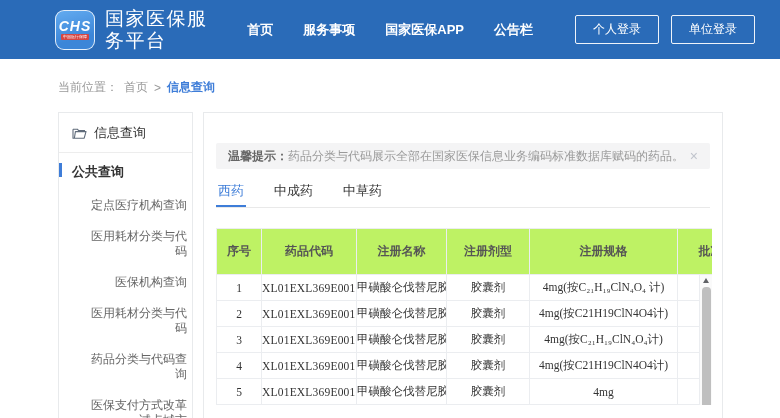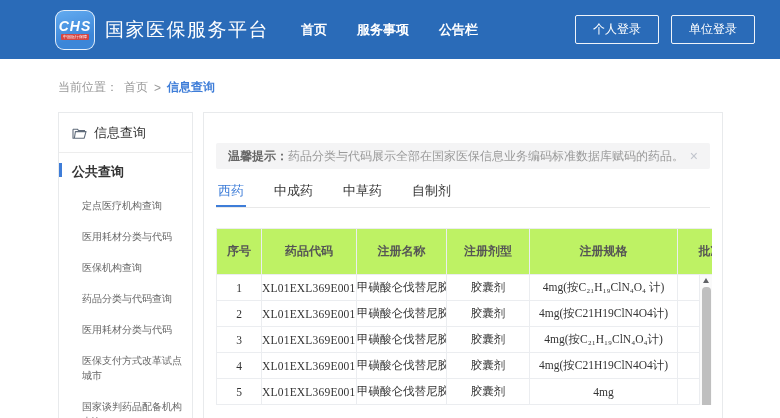--- a/index.html
+++ b/index.html
@@ -32,21 +32,21 @@
 
   
   .sidebar { position:absolute; left:58px; top:112px; width:135px; height:306px;
              border:1px solid #e8eaec; border-bottom:none; background:#fff; overflow:hidden; }
   .sb-head { display:flex; align-items:center; padding:11px 13px 10px; color:#333; font-size:13px; cursor:pointer; }
   .sb-head svg { margin-right:7px; flex:0 0 auto; }
   .sb-div { height:1px; background:#ededed; margin:0 0; }
   .sb-sec { position:relative; font-size:13px; font-weight:bold; color:#333; padding:10px 13px 9px; cursor:pointer; }
   .sb-sec .bar { position:absolute; left:0; top:10px; width:3px; height:14px; background:var(--accent,#3e7dd8); }
   .sb-list { list-style:none; }
-  .sb-list li { font-size:10px; color:#666; padding:8px 5px 8px 23px; line-height:15px; cursor:pointer; }
+  .sb-list li { font-size:12px; color:#666; padding:8px 5px 8px 23px; line-height:15px; cursor:pointer;text-align:right; }
 
   
   .main { position:absolute; left:203px; top:112px; width:520px; height:306px;
           border:1px solid #e8eaec; border-bottom:none; background:#fff; padding:30px 12px 0; overflow:hidden; }
 
   .tip { height:26px; background:#f4f4f5; border-radius:2px; display:flex; align-items:center;
          padding:0 12px; font-size:12px; color:#9a9a9a; white-space:nowrap; overflow:hidden; }
   .tip .tlabel { font-weight:bold; color:#666; flex:0 0 auto; }
   .tip .ttext { flex:1 1 auto; overflow:hidden; }
   .tip .tclose { flex:0 0 auto; color:#c0c4cc; font-size:14px; cursor:pointer; margin-left:8px; line-height:14px; }
@@ -96,20 +96,21 @@
   <div class="logo">
     <span class="chs">CHS</span>
     <span class="lsub">中国医疗保障</span>
   </div>
   <div class="brand">
     <div class="t1">国家医保服务平台</div>
   </div>
   <div class="nav">
       <span class="nav-item">首页</span>
       <span class="nav-item">服务事项</span>
+      <span class="nav-item">国家医保APP</span>
       <span class="nav-item">公告栏</span>
     </div>
   <div class="logins">
     <button class="login-btn">个人登录</button>
     <button class="login-btn">单位登录</button>
   </div>
 </div>
 
 <div class="crumb">
   <span>当前位置：</span>
@@ -127,40 +128,39 @@
   </div>
   <div class="sb-div"></div>
   <div class="sb-sec">
     <span class="bar"></span>
     <span>公共查询</span>
   </div>
   <ul class="sb-list">
       <li>定点医疗机构查询</li>
       <li>医用耗材分类与代码</li>
       <li>医保机构查询</li>
+      <li>医用耗材分类与代码</li>
       <li>药品分类与代码查询</li>
-      <li>医用耗材分类与代码</li>
       <li>医保支付方式改革试点城市</li>
       <li>国家谈判药品配备机构查询</li>
     </ul>
 </div>
 
 <div class="main">
 
   <div class="tip">
     <span class="tlabel">温馨提示：</span>
     <span class="ttext">药品分类与代码展示全部在国家医保信息业务编码标准数据库赋码的药品。</span>
     <span class="tclose">×</span>
   </div>
 
   <div class="tabs">
       <div class="tab active">西药</div>
       <div class="tab">中成药</div>
       <div class="tab">中草药</div>
-      <div class="tab">自制剂</div>
     </div>
 
 
   <div class="twrap">
     <table>
       <colgroup>
         <col style="width:45px">
           <col style="width:95px">
           <col style="width:90px">
         <col style="width:83px">

